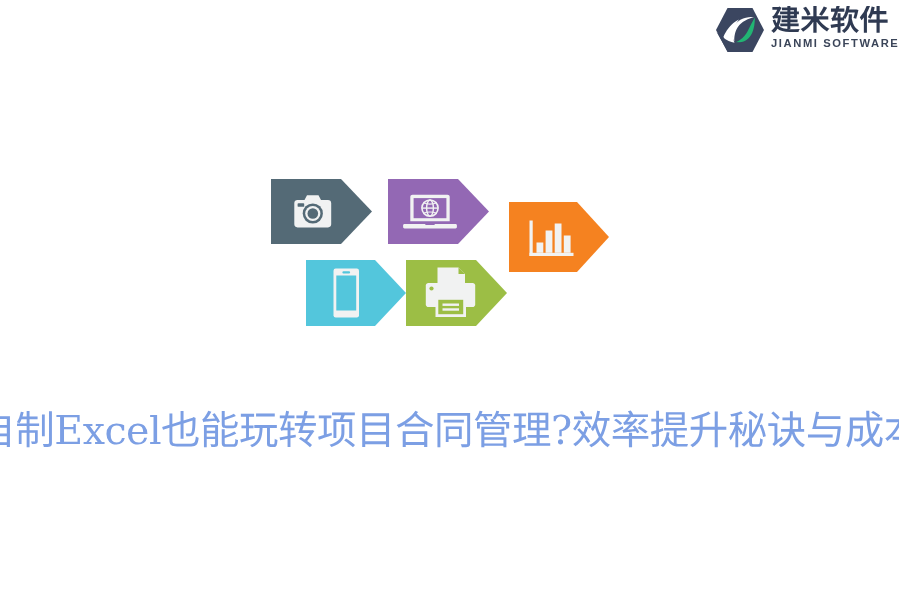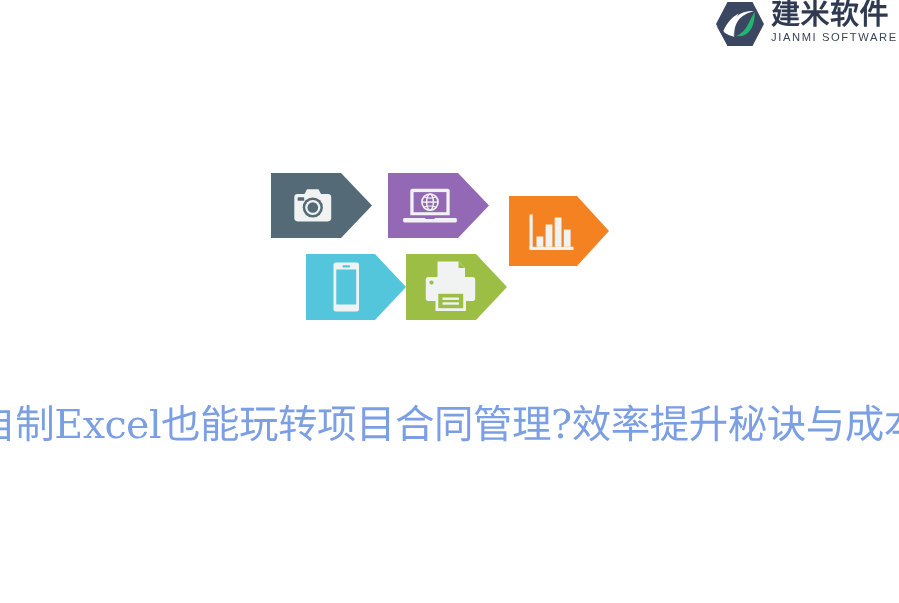--- a/index.html
+++ b/index.html
@@ -15,20 +15,21 @@
     overflow: hidden;
     position: relative;
   }
 
   #canvas {
     position: relative;
     width: 899px;
     height: 465px;
     background: #FFFFFF;
     overflow: hidden;
+    margin-top: 6px;
   }
 
   
   .logo-block {
     position: absolute;
     top: 0px;
     left: 713px;
     width: 186px;
     height: 50px;
     display: flex;
@@ -53,21 +54,21 @@
     font-size: 29px;
     font-weight: 700;
     letter-spacing: 0.5px;
     color: #2F3A52;
     line-height: 31px;
     white-space: nowrap;
   }
   .logo-en {
     font-family: "Liberation Sans", sans-serif;
     font-size: 11.2px;
-    font-weight: 400;
+    font-weight: 700;
     letter-spacing: 1.6px;
     color: #3B4559;
     line-height: 13px;
     margin-top: 1px;
     white-space: nowrap;
   }
 
   
   .info-graphic {
     position: absolute;

